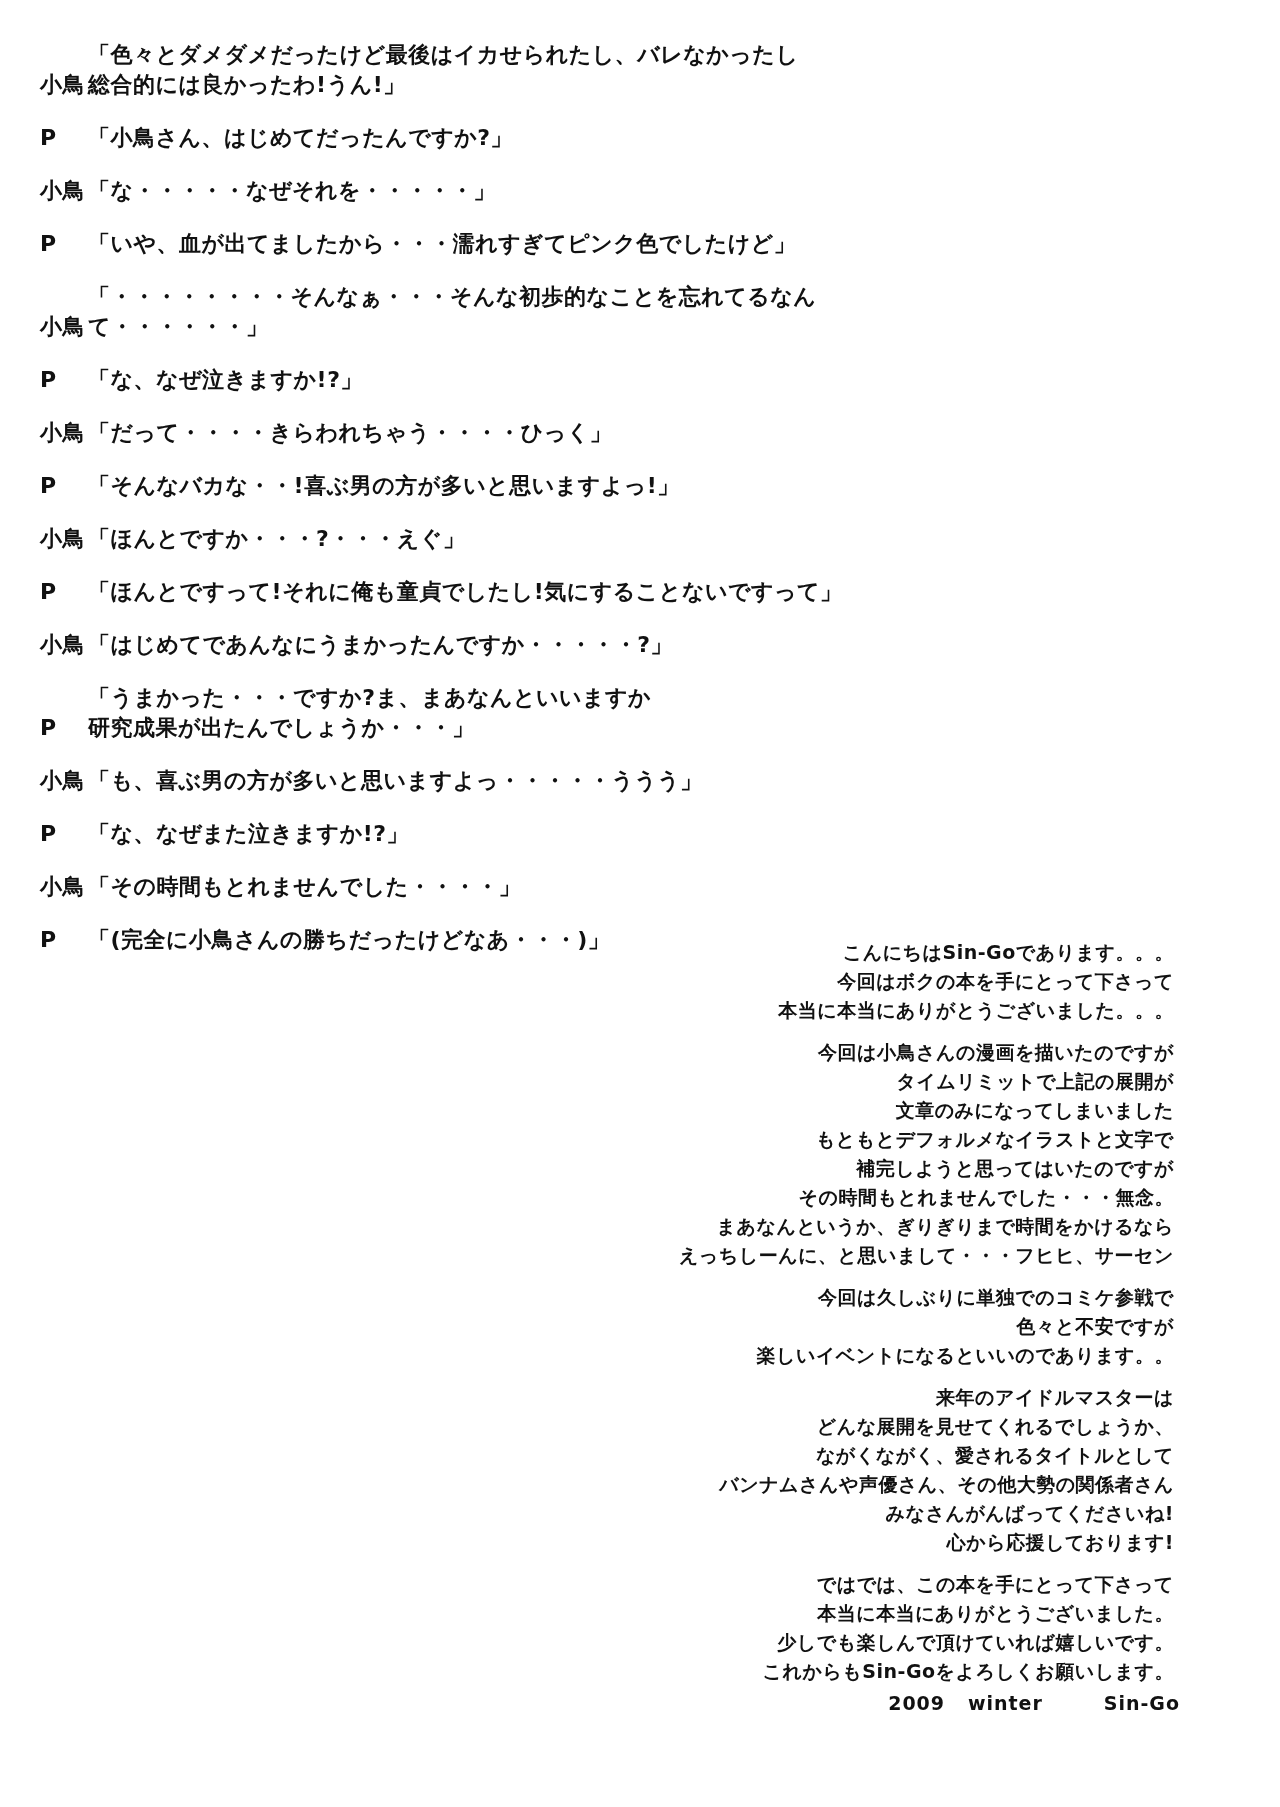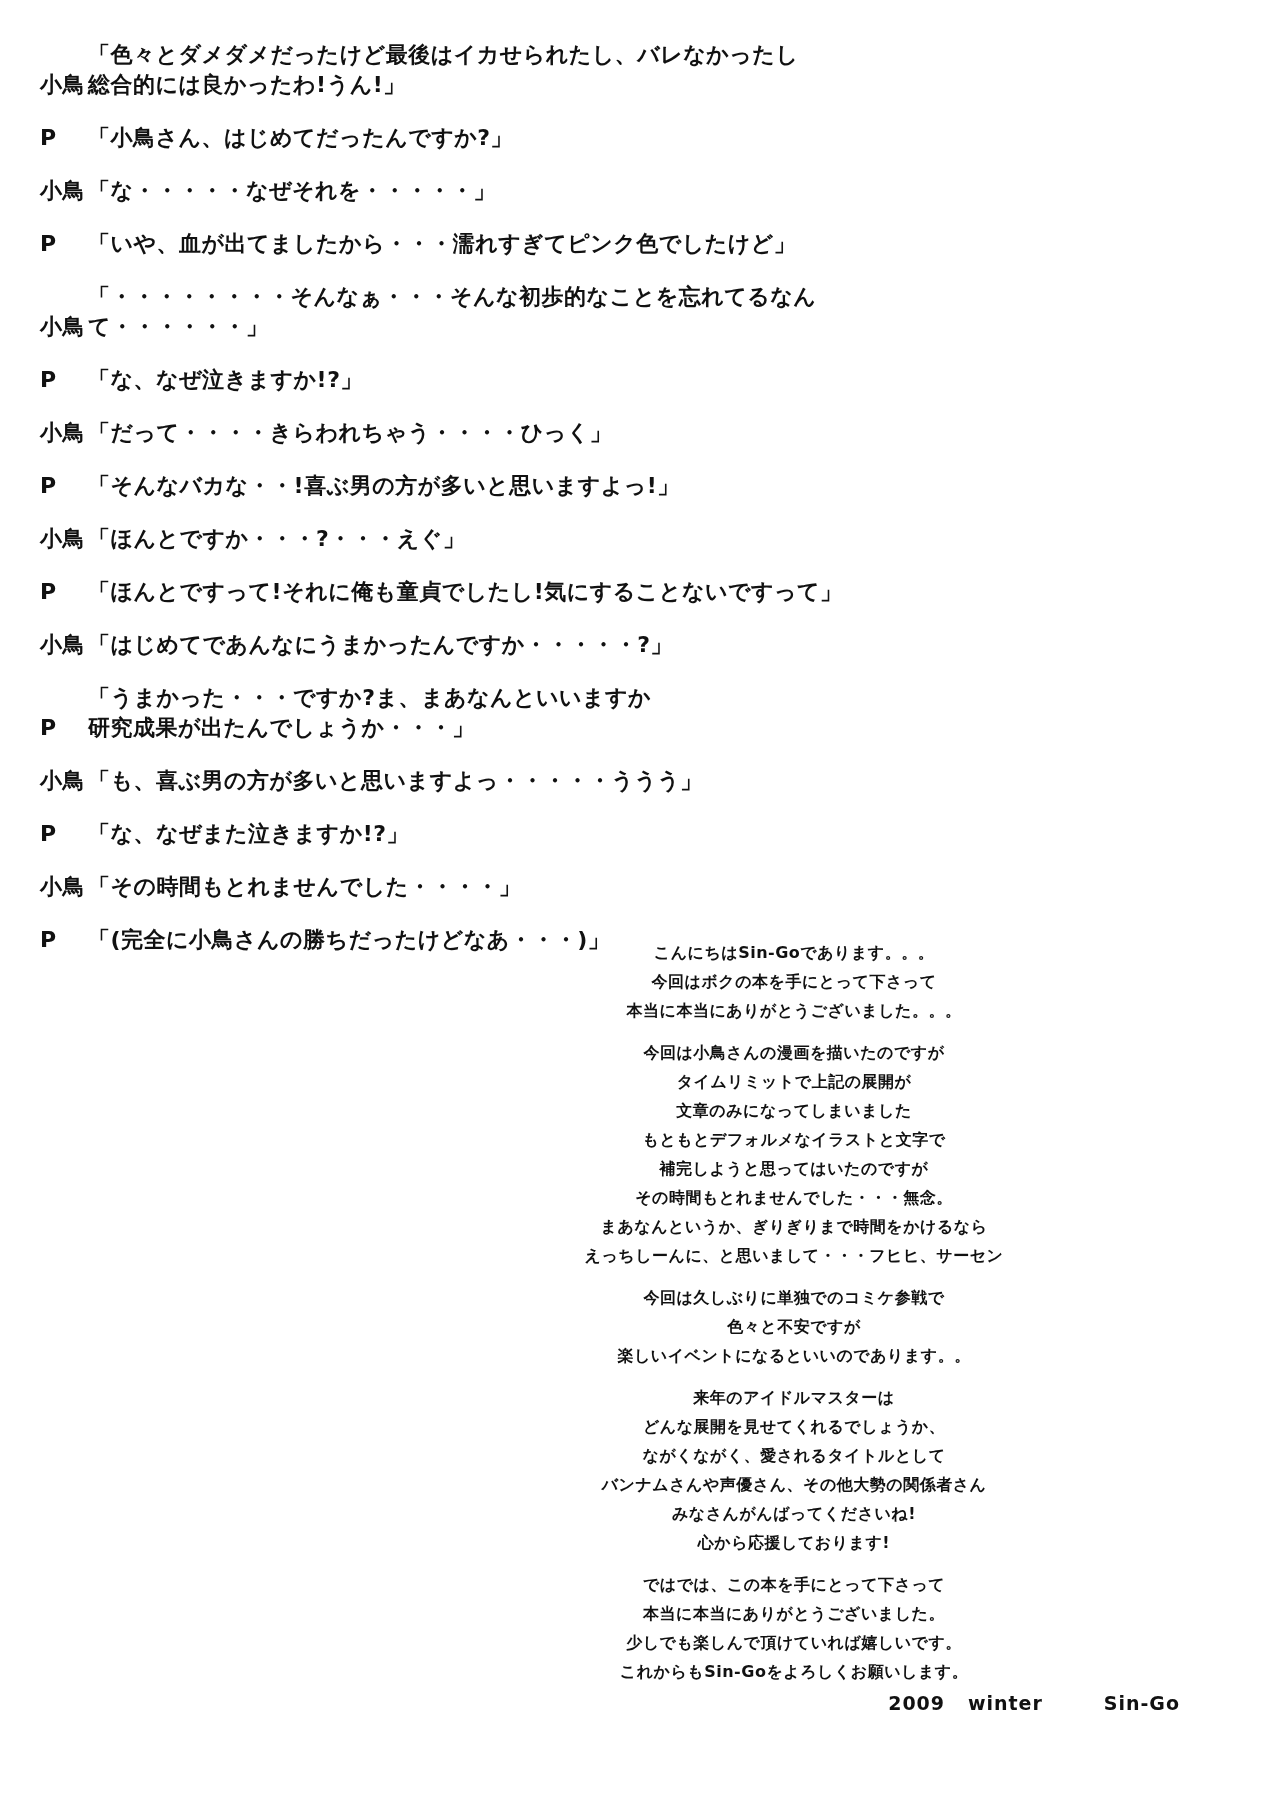--- a/index.html
+++ b/index.html
@@ -39,22 +39,22 @@
   }
   .speech {
     white-space: pre-line;
   }
   
   .afterword {
     position: absolute;
     top: 938px;
     right: 106px;
     width: 760px;
-    text-align: center;
-    font-size: 16px;
+    text-align: right;
+    font-size: 19px;
     line-height: 29px;
     letter-spacing: 0.5px;
   }
   .afterword p {
     margin: 0 0 13px 0;
     white-space: pre-line;
   }
   
   .credit {
     position: absolute;

